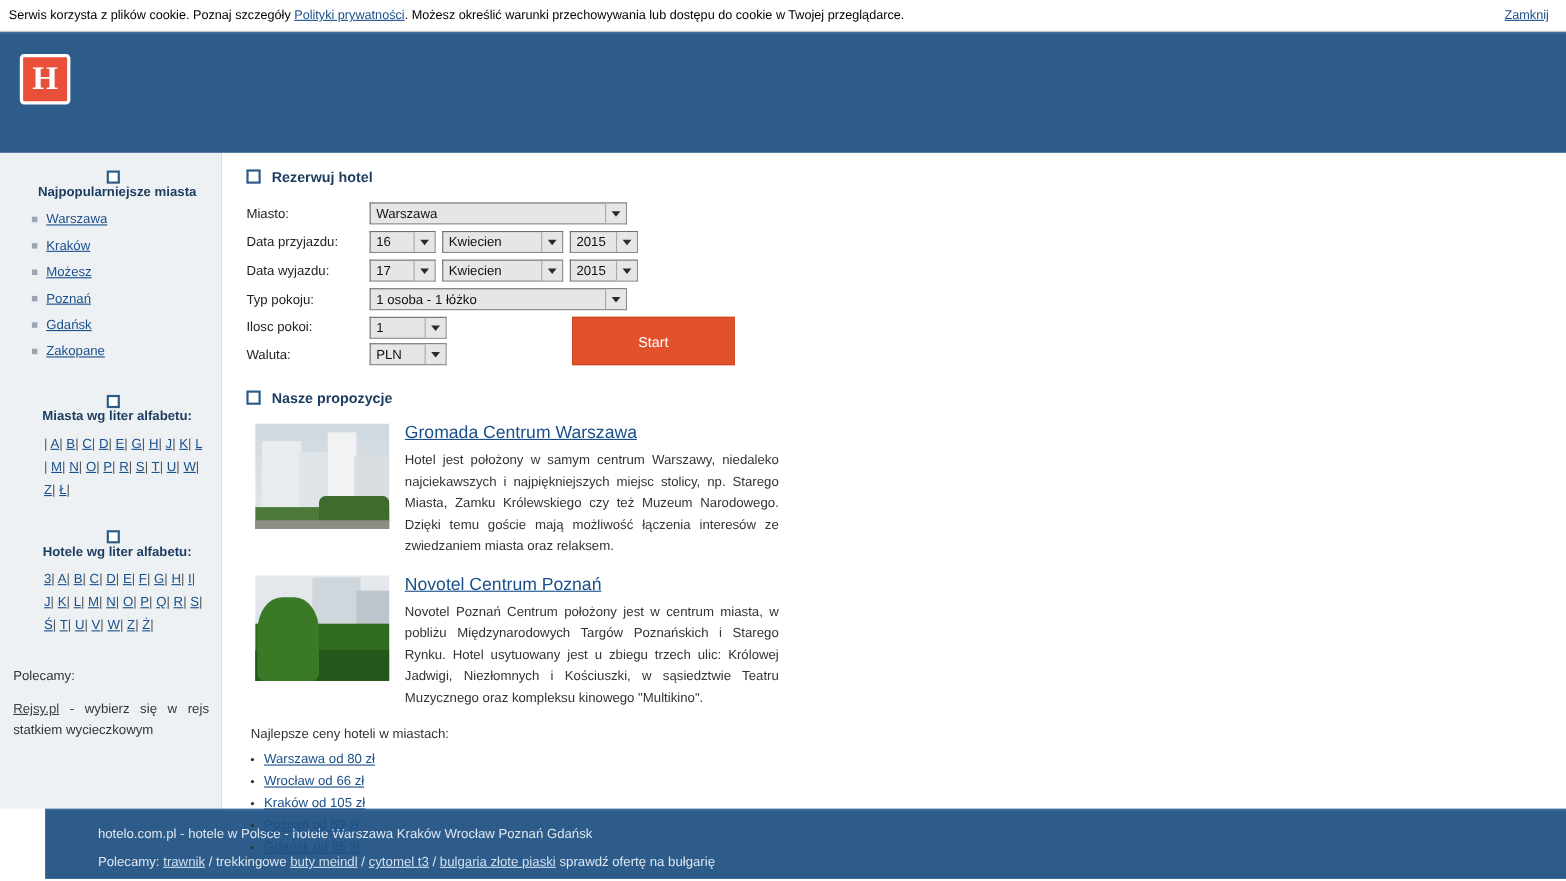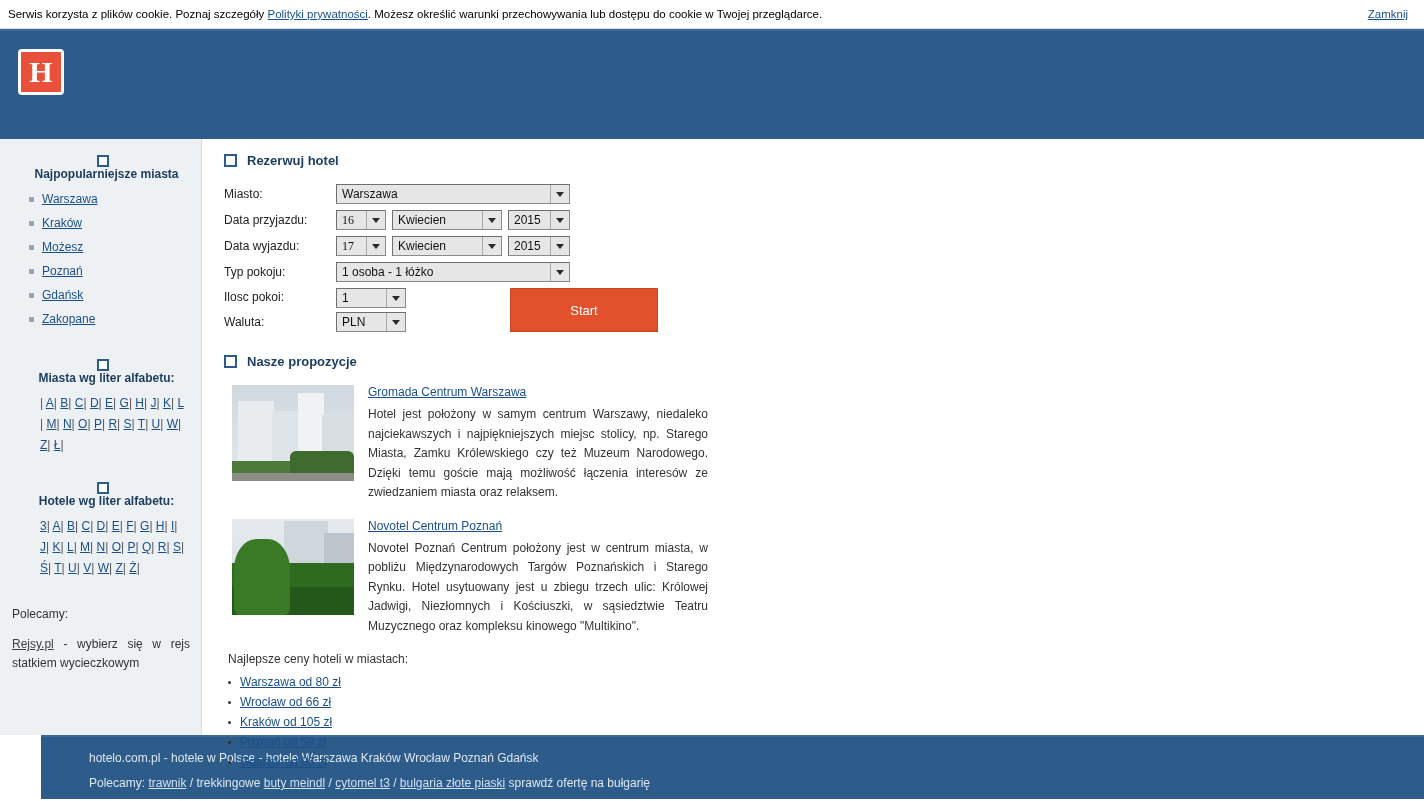--- a/index.html
+++ b/index.html
@@ -185,21 +185,21 @@
     display: flex; align-items: center; justify-content: center;
   }
   .sel .arrow i {
     display: block;
     width: 0; height: 0;
     border-left: 4px solid transparent;
     border-right: 4px solid transparent;
     border-top: 5px solid #2b2b2b;
   }
   .sel-city { width: 234px; }
-  .sel-day { width: 50px; font-family: Liberation Serif, serif; }
+  .sel-day { width: 60px; }
   .sel-month { width: 110px; }
   .sel-year { width: 62px; }
   .sel-room { width: 234px; }
   .sel-qty { width: 70px; }
   .sel-cur { width: 70px; }
 
   .start-btn {
     width: 148px; height: 44px;
     background: #e0512c;
     border: 1px solid #c9461f;
@@ -211,21 +211,21 @@
   }
   .prop-img {
     width: 122px; height: 96px;
     flex: none;
     margin-right: 14px;
     border: 0;
     overflow: hidden;
     position: relative;
   }
   .prop-body { width: 340px; }
-  .prop-title { font-size: 12px; color: #1a4f8a; text-decoration: underline; display: inline-block; margin-bottom: 6px; }
+  .prop-title { font-size: 16px; color: #1a4f8a; text-decoration: underline; display: inline-block; margin-bottom: 6px; }
   .prop-text {
     font-size: 12px;
     color: #333;
     line-height: 19.5px;
     text-align: justify;
   }
   .prop-row { display: flex; margin-bottom: 16px; margin-left: 8px;}
 
   .ceny-label { font-size: 12px; color: #333; margin: 2px 0 6px 0; }
   .ceny-list { list-style: none; margin: 0; padding: 0; }

